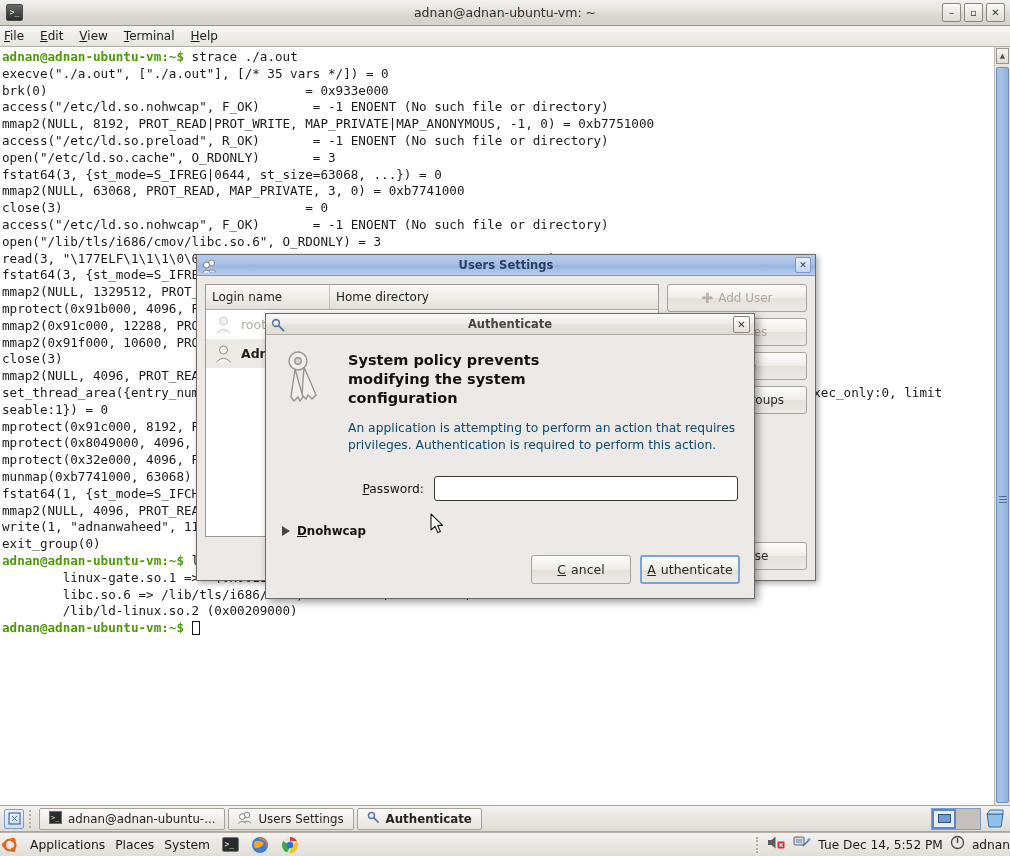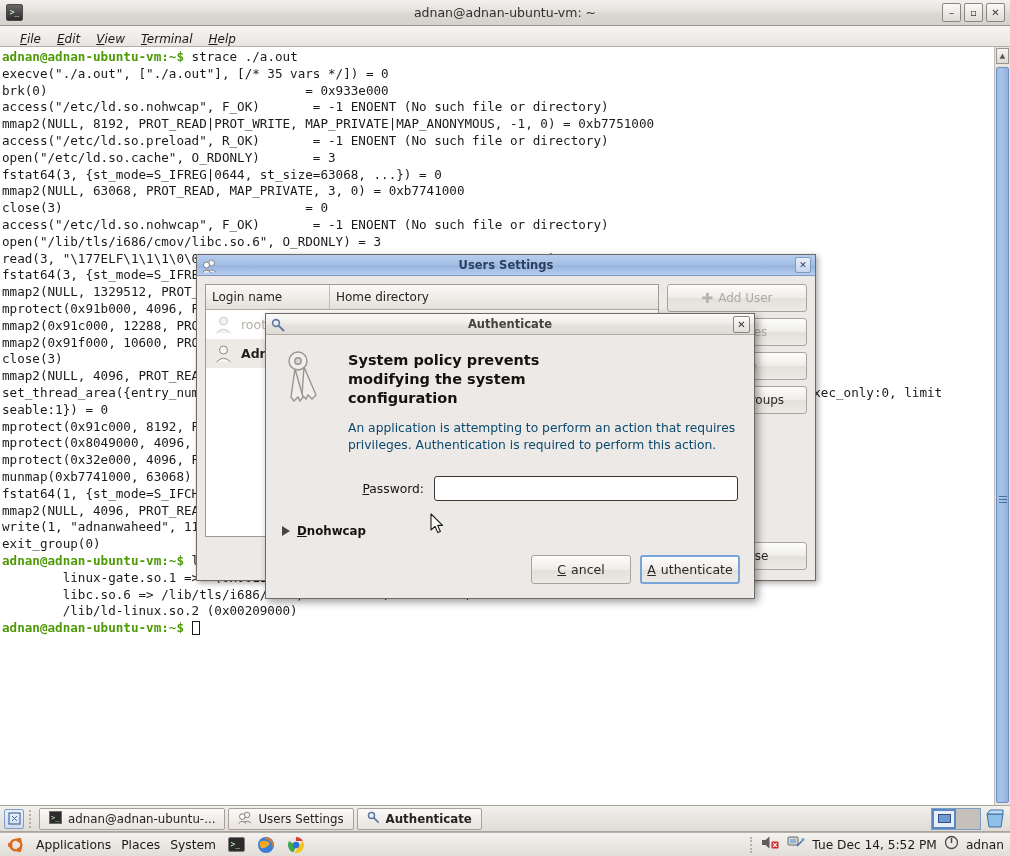--- a/index.html
+++ b/index.html
@@ -42,21 +42,21 @@
     background: linear-gradient(to bottom,#fbfaf9,#dedad4);
     border: 1px solid #8c867f; border-radius: 2px;
     display: flex; align-items: center; justify-content: center;
     font-size: 10px; color: #3a3734; font-family: "DejaVu Sans", sans-serif;
     line-height: 1;
   }
   .term-menubar {
     height: 21px;
     background: linear-gradient(to bottom,#f6f5f3,#e8e5e1);
     border-bottom: 1px solid #b5b0a9;
-    display: flex; align-items: flex-end; padding-left: 20px; gap: 16px; font-style: italic;
+    display: flex; align-items: center; padding-left: 4px; gap: 16px;
   }
   .menu-item { font-size: 12px; color: #1d1b19; cursor: default; }
   .menu-item u { text-decoration: underline; }
 
   .term-body {
     position: relative;
     height: 758px;
     background: #ffffff;
     display: flex;
   }
@@ -249,21 +249,21 @@
   .ws { width: 24px; height: 20px; background: linear-gradient(to bottom,#eaf0f9,#cfdcf0); }
   .ws.active { border: 2px solid #5b87c2; background: #e6eefa; display:flex; align-items:center; justify-content:center; }
   .ws-inner { width: 13px; height: 9px; background: #6f9ad3; border: 1px solid #33527f; }
   .ws2 { background: #c5c0b9; }
   .tb-trash { width: 22px; height: 21px; }
 
   .menupanel {
     position: absolute; left: 0; top: 832px; width: 1010px; height: 24px;
     background: linear-gradient(to bottom,#f4f2ef,#e1ddd7);
     border-top: 1px solid #b7b1a9;
-    display: flex; align-items: center; padding: 0 6px; gap: 10px;
+    display: flex; align-items: center; padding: 0 0; gap: 10px;
   }
   .mp-item { font-size: 12.3px; color: #1c1916; }
   .mp-launcher { width: 20px; height: 20px; display:flex; align-items:center; justify-content:center; }
   .mp-right { margin-left: auto; display: flex; align-items: center; gap: 7px; }
   .mp-clock { font-size: 12.2px; color: #1c1916; }
   .mp-user { font-size: 12.2px; color: #1c1916; }
   .vdot { width: 4px; height: 16px; border-left: 2px dotted #b5afa7; }
 </style>
 </head>
 <body>

